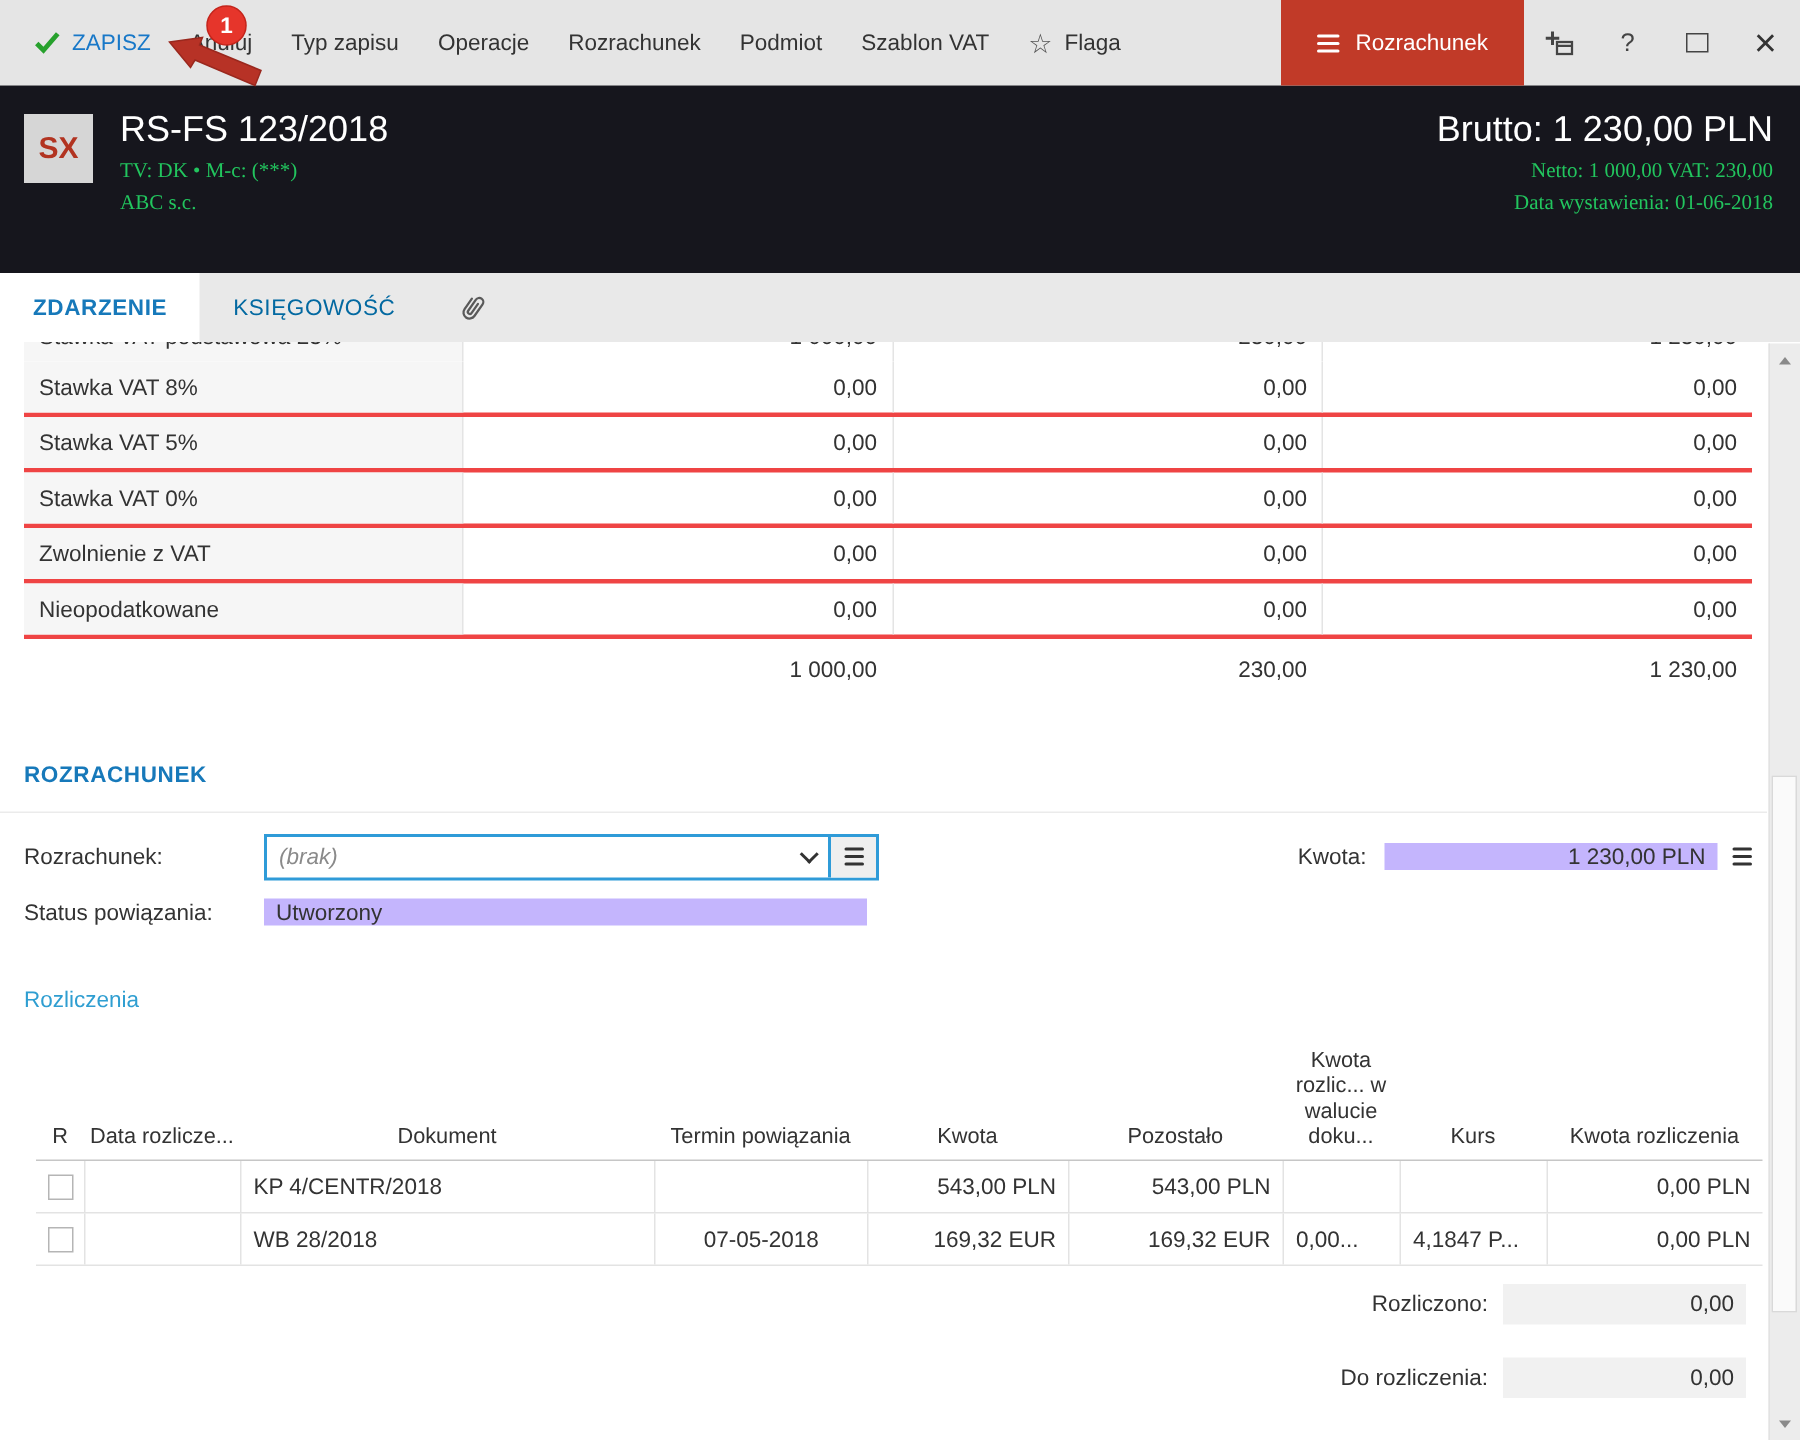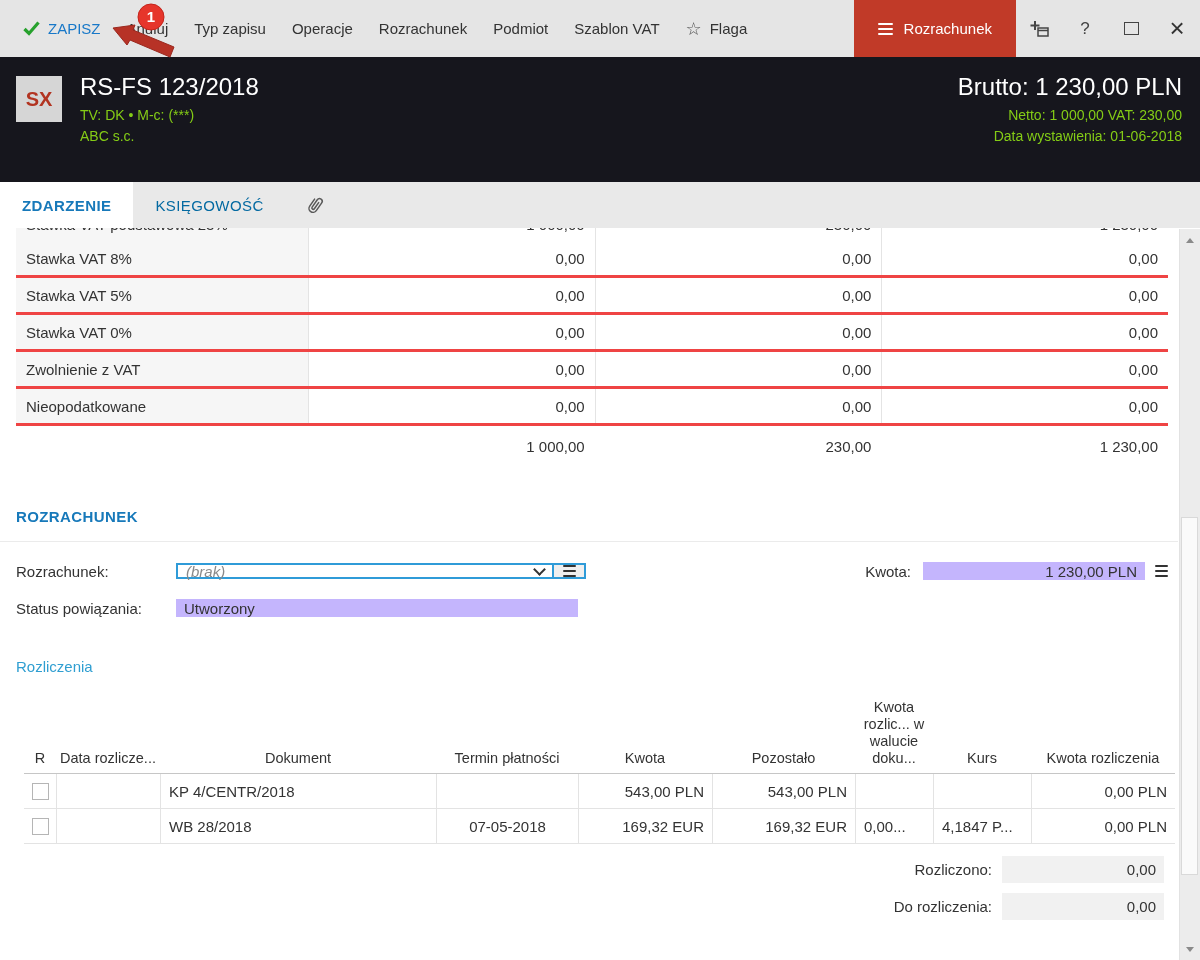--- a/index.html
+++ b/index.html
@@ -17,21 +17,21 @@
   .tb-icon{width:46px;height:57px;display:flex;align-items:center;justify-content:center;color:#444;font-size:17px;}
   .tb-icon.close{font-size:26px;color:#333;font-weight:400;}
   .maxbox{width:13px;height:11px;border:1.5px solid #444;display:inline-block;}
   .hamb{display:inline-flex;flex-direction:column;gap:3px;}
   .hamb i{display:block;width:15px;height:2px;background:#fff;border-radius:1px;}
   .hamb.dark i{width:13px;background:#333;}
   
   .doc-header{background:#16161d;height:125px;box-sizing:border-box;display:flex;padding:15px 18px 0 16px;color:#fff;}
   .avatar{width:46px;height:46px;background:#d6d6d6;color:#b23421;font-weight:bold;font-size:20px;display:flex;align-items:center;justify-content:center;margin:4px 18px 0 0;flex:0 0 auto;}
   .doc-title{font-size:24px;line-height:30px;}
-  .doc-meta{color:#84cc16;font-size:14px;margin-top:5px;}
+  .doc-meta{color:#22c55e;font-size:14px;margin-top:5px;font-family:Liberation Serif, serif;}
   .doc-right{margin-left:auto;text-align:right;}
   
   .tabbar{background:#e9e9e9;height:46px;display:flex;align-items:stretch;}
   .tab{padding:0 22px;display:flex;align-items:center;color:#0369a1;letter-spacing:.4px;cursor:default;}
   .tab.active{background:#fff;color:#1779ba;font-weight:bold;}
   .paperclip{width:58px;display:flex;align-items:center;justify-content:center;}
   
   .vat-table{margin:0 32px 0 16px;}
   .vat-partial{height:13px;overflow:hidden;}
   .vat-partial .vat-row{margin-top:-21px;}
@@ -41,21 +41,21 @@
   .vat-totals{display:flex;height:40px;align-items:center;}
   .vat-totals .sp{width:292px;}
   .vat-totals .tv{flex:1;text-align:right;padding-right:10px;box-sizing:border-box;}
   
   .section-title{color:#1779ba;font-weight:bold;margin:42px 0 0 16px;letter-spacing:.4px;}
   .section-sep{border-top:1px solid #ebebeb;margin:16px 22px 0 0;}
   .form-area{margin:13px 32px 0 16px;}
   .form-row{display:flex;align-items:center;height:32px;}
   .form-row + .form-row{margin-top:5px;}
   .flabel{width:160px;}
-  .combo{width:410px;height:16px;border:2px solid #2f9bd8;display:flex;align-items:center;box-sizing:border-box;background:#fff;cursor:pointer;}
+  .combo{width:410px;height:31px;border:2px solid #2f9bd8;display:flex;align-items:center;box-sizing:border-box;background:#fff;cursor:pointer;}
   .combo-text{flex:1;padding-left:8px;color:#8a8a8a;font-style:italic;}
   .chev-wrap{width:26px;display:flex;justify-content:center;align-items:center;}
   .chev{width:7px;height:7px;border-right:2px solid #333;border-bottom:2px solid #333;transform:rotate(45deg);margin-top:-4px;}
   .combo-btn{width:30px;align-self:stretch;background:#efefef;border-left:2px solid #2f9bd8;display:flex;align-items:center;justify-content:center;cursor:pointer;}
   .flabel.kwota{width:auto;margin-left:auto;padding-right:12px;}
   .field{background:#c4b5fd;height:18px;display:flex;align-items:center;box-sizing:border-box;}
   .kwota-field{width:222px;justify-content:flex-end;padding-right:8px;}
   .kwota-menu{margin-left:10px;cursor:pointer;}
   .status-field{width:402px;padding-left:8px;}
   .link{color:#2f9ed1;margin:34px 0 0 16px;cursor:pointer;}
@@ -66,21 +66,21 @@
   .hc{line-height:17px;}
   .stl-row{display:grid;grid-template-columns:var(--cols);height:34px;border-bottom:1px solid #e3e3e3;}
   .stl-row > div{display:flex;align-items:center;padding:0 8px;box-sizing:border-box;overflow:hidden;white-space:nowrap;}
   .stl-row > div + div{border-left:1px solid #e3e3e3;}
   .stl-row .cell-cb{justify-content:center;padding:0;}
   .cb{width:15px;height:15px;border:1px solid #b5b5b5;background:#fff;cursor:pointer;}
   .al{justify-content:flex-start;}
   .ac{justify-content:center;}
   .ar{justify-content:flex-end;}
   
-  .totals{margin:12px 36px 0 0;display:flex;flex-direction:column;gap:10px;align-items:flex-end;}
+  .totals{margin:12px 36px 0 0;display:flex;flex-direction:column;gap:22px;align-items:flex-end;}
   .t-row{display:flex;align-items:center;gap:10px;}
   .t-field{width:162px;height:27px;background:#f1f1f1;display:flex;align-items:center;justify-content:flex-end;padding-right:8px;box-sizing:border-box;}
   
   .vscroll{position:absolute;top:229px;right:0;width:21px;bottom:0;background:#ececec;border-left:1px solid #e2e2e2;box-sizing:border-box;}
   .arr{position:absolute;left:0;right:0;height:16px;display:flex;align-items:center;justify-content:center;cursor:pointer;}
   .arr.up{top:3px;}
   .arr.down{bottom:3px;}
   .tri-up{width:0;height:0;border-left:4px solid transparent;border-right:4px solid transparent;border-bottom:5px solid #8a8a8a;}
   .tri-down{width:0;height:0;border-left:4px solid transparent;border-right:4px solid transparent;border-top:5px solid #8a8a8a;}
   .thumb{position:absolute;left:1px;right:2px;top:288px;height:358px;background:#fafafa;border:1px solid #d9d9d9;box-sizing:border-box;cursor:grab;}
@@ -235,21 +235,21 @@
     </div>
   </div>
 
   <div class="link">Rozliczenia</div>
 
   <div class="stl-table stl">
     <div class="stl-head">
       <div class="hc">R</div>
       <div class="hc">Data rozlicze...</div>
       <div class="hc">Dokument</div>
-      <div class="hc">Termin płatności</div>
+      <div class="hc">Termin powiązania</div>
       <div class="hc">Kwota</div>
       <div class="hc">Pozostało</div>
       <div class="hc">Kwota rozlic... w walucie doku...</div>
       <div class="hc">Kurs</div>
       <div class="hc">Kwota rozliczenia</div>
     </div>
     <div class="stl-row">
       <div class="cell-cb">
           <div class="cb"></div>
         </div>

